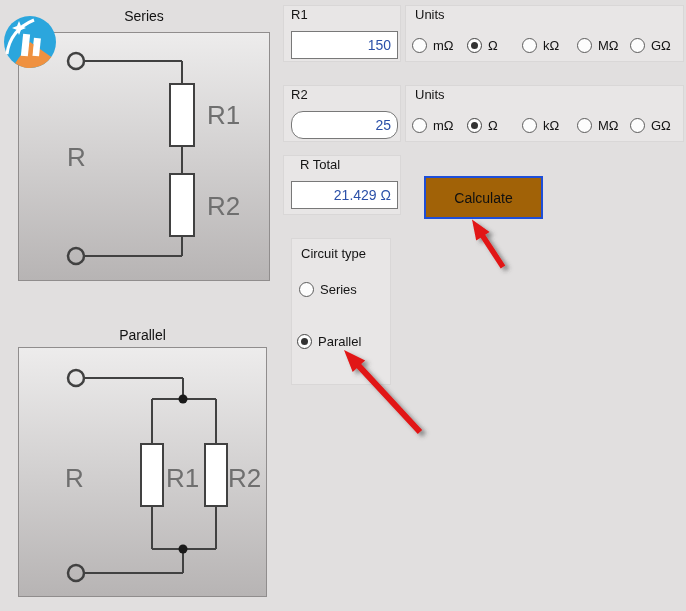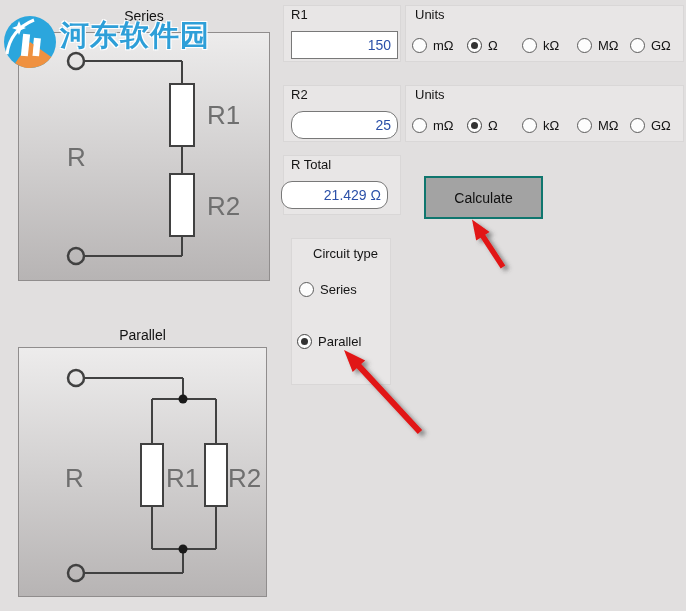--- a/index.html
+++ b/index.html
@@ -39,21 +39,21 @@
   }
   .rb.on{border-color:#454545;}
   .rb.on::after{
     content:""; position:absolute; left:3px; top:3px; width:7px; height:7px;
     border-radius:50%; background:#333333;
   }
   .radio .rl{font-size:13px; color:#141414; white-space:nowrap;}
   
   .btn{
     position:absolute; box-sizing:border-box; left:424px; top:176px;
-    width:119px; height:43px; border:2px solid #0f766e; background:#a3a3a3;
+    width:119px; height:43px; border:2px solid #1d4ed8; background:#a16207;
     display:flex; align-items:center; justify-content:center;
     font-size:14px; color:#101010; cursor:pointer;
   }
   
   .wm-name{
     position:absolute; left:60px; top:16px; z-index:50;
     font-size:29px; font-weight:bold; color:#2e9fd8; letter-spacing:1px; white-space:nowrap;
     text-shadow:-1px -1px 0 #fff, 1px -1px 0 #fff, -1px 1px 0 #fff, 1px 1px 0 #fff;
   }
   .wm-url{
@@ -168,28 +168,28 @@
   </label>
   <label class="radio" style="left:577px; top:118px;">
     <span class="rb"></span>
     <span class="rl">MΩ</span>
   </label>
   <label class="radio" style="left:630px; top:118px;">
     <span class="rb"></span>
     <span class="rl">GΩ</span>
   </label>
 
-  <div class="lbl" style="left:291px; top:157px;">R Total</div>
-  <input class="field" style="left: 281px; top: 181px; border-radius: 11px;" type="text" readonly="" value="21.429 Ω">
+  <div class="lbl" style="left:300px; top:157px;">R Total</div>
+  <input class="field" style="left: 291px; top: 181px;" type="text" readonly="" value="21.429 Ω">
 
   <div class="btn">
     <span>Calculate</span>
   </div>
 
-  <div class="lbl" style="left:301px; top:246px;margin-left:12px;">Circuit type</div>
+  <div class="lbl" style="left:301px; top:246px;">Circuit type</div>
 
   <label class="radio" style="left:299px; top:282px;">
     <span class="rb"></span>
     <span class="rl">Series</span>
   </label>
   <label class="radio" style="left:297px; top:334px;">
     <span class="rb on"></span>
     <span class="rl">Parallel</span>
   </label>
 
@@ -205,15 +205,14 @@
 
   <svg class="abs noevt" style="left:2px; top:14px; z-index:50;" width="56" height="56" viewBox="0 0 56 56">
     <circle cx="28" cy="28" r="26" fill="#2ba6dd"></circle>
     <path d="M28 28 L49.3 42.9 A26 26 0 0 1 13.1 49.3 Z" fill="#ef9140"></path>
     <path d="M5 40 Q8 16 32 6" stroke="#ffffff" stroke-width="3" fill="none"></path>
     <rect x="20" y="20" width="7" height="22" fill="#ffffff" transform="rotate(6 23 31)"></rect>
     <rect x="31" y="24" width="7" height="18" fill="#ffffff" transform="rotate(6 34 33)"></rect>
     <rect x="28" y="30" width="3" height="12" fill="#ef9140" transform="rotate(6 29 36)"></rect>
     <polygon points="17,7 19,12 24,14 19,16 17,21 15,16 10,14 15,12" fill="#ffffff"></polygon>
   </svg>
-  <div class="wm-name">河东软件园</div>
 
 </div>
 
 </body></html>

